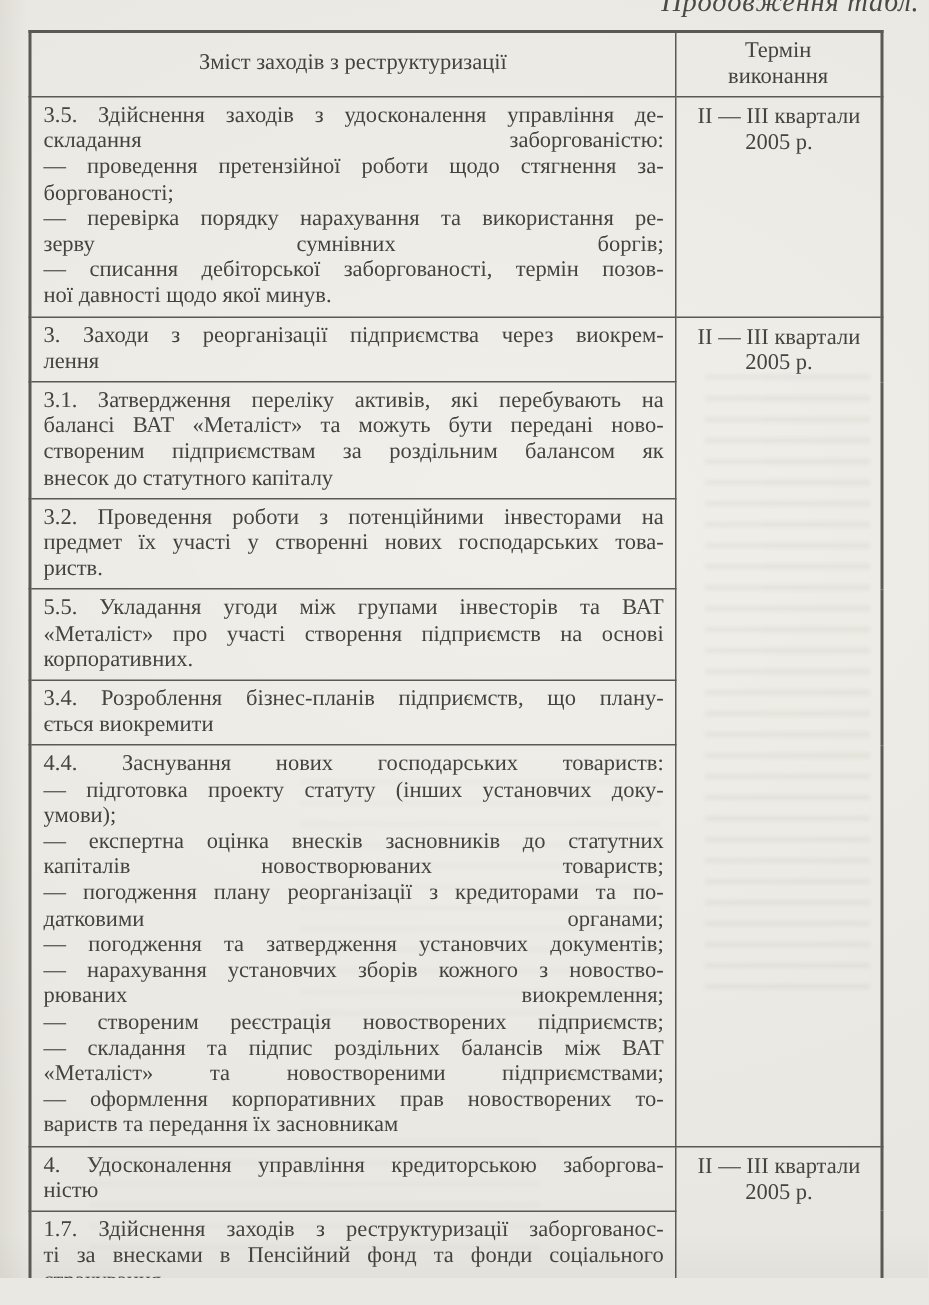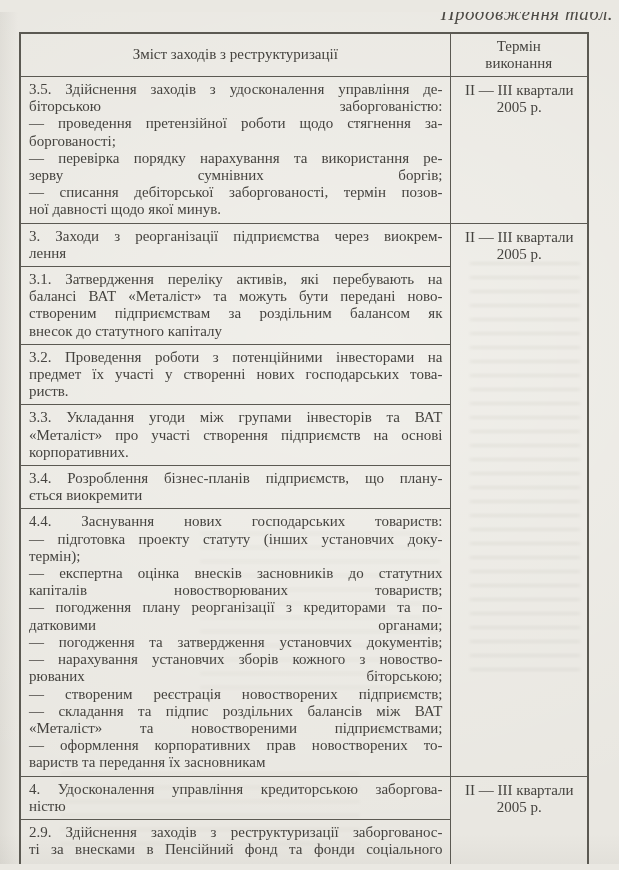--- a/index.html
+++ b/index.html
@@ -9,21 +9,20 @@
     font-family:"Liberation Serif","DejaVu Serif",serif;
     color:#45433f;
   }
   .page{
     position:relative;width:619px;height:852px;overflow:hidden;
     background:
       radial-gradient(ellipse 900px 700px at 55% 40%, rgba(255,255,252,0.35), rgba(0,0,0,0) 70%),
       linear-gradient(90deg, rgba(120,115,105,0.10) 0, rgba(0,0,0,0) 18px),
       linear-gradient(0deg, rgba(120,115,105,0.06) 0, rgba(0,0,0,0) 30px),
       #e9e7e1;
-    margin-top: 12px;
   }
   
   .ghost{
     position:absolute;opacity:0.07;filter:blur(1.5px);pointer-events:none;
     background:repeating-linear-gradient(180deg,#6a6558 0 3px,transparent 3px 14px);
   }
   .g1{left:470px;top:250px;width:110px;height:420px;}
   .g2{left:200px;top:520px;width:240px;height:160px;opacity:0.04;}
   .g3{left:60px;top:760px;width:300px;height:80px;opacity:0.04;}
 
@@ -80,21 +79,21 @@
         <th class="center">
             <div class="ln">Термін</div>
             <div class="ln">виконання</div>
           </th>
       </tr>
     </thead>
     <tbody>
       <tr>
         <td>
             <div class="ln">3.5. Здійснення заходів з удосконалення управління де-</div>
-            <div class="ln">біторською заборгованістю:</div>
+            <div class="ln">складання заборгованістю:</div>
             <div class="ln">— проведення претензійної роботи щодо стягнення за-</div>
             <div class="ln">боргованості;</div>
             <div class="ln">— перевірка порядку нарахування та використання ре-</div>
             <div class="ln">зерву сумнівних боргів;</div>
             <div class="ln">— списання дебіторської заборгованості, термін позов-</div>
             <div class="ln">ної давності щодо якої минув.</div>
           </td>
         <td class="term center">
             <div class="ln">II — III квартали</div>
             <div class="ln">2005 р.</div>
@@ -120,62 +119,62 @@
       </tr>
       <tr>
         <td>
             <div class="ln">3.2. Проведення роботи з потенційними інвесторами на</div>
             <div class="ln">предмет їх участі у створенні нових господарських това-</div>
             <div class="ln">риств.</div>
           </td>
       </tr>
       <tr>
         <td>
-            <div class="ln">3.3. Укладання угоди між групами інвесторів та ВАТ</div>
+            <div class="ln">5.5. Укладання угоди між групами інвесторів та ВАТ</div>
             <div class="ln">«Металіст» про участі створення підприємств на основі</div>
             <div class="ln">корпоративних.</div>
           </td>
       </tr>
       <tr>
         <td>
             <div class="ln">3.4. Розроблення бізнес-планів підприємств, що плану-</div>
             <div class="ln">ється виокремити</div>
           </td>
       </tr>
       <tr>
         <td>
             <div class="ln">4.4. Заснування нових господарських товариств:</div>
             <div class="ln">— підготовка проекту статуту (інших установчих доку-</div>
-            <div class="ln">термін);</div>
+            <div class="ln">умови);</div>
             <div class="ln">— експертна оцінка внесків засновників до статутних</div>
             <div class="ln">капіталів новостворюваних товариств;</div>
             <div class="ln">— погодження плану реорганізації з кредиторами та по-</div>
             <div class="ln">датковими органами;</div>
             <div class="ln">— погодження та затвердження установчих документів;</div>
             <div class="ln">— нарахування установчих зборів кожного з новоство-</div>
-            <div class="ln">рюваних біторською;</div>
+            <div class="ln">рюваних виокремлення;</div>
             <div class="ln">— створеним реєстрація новостворених підприємств;</div>
             <div class="ln">— складання та підпис роздільних балансів між ВАТ</div>
             <div class="ln">«Металіст» та новоствореними підприємствами;</div>
             <div class="ln">— оформлення корпоративних прав новостворених то-</div>
             <div class="ln">вариств та передання їх засновникам</div>
           </td>
       </tr>
       <tr>
         <td>
             <div class="ln">4. Удосконалення управління кредиторською заборгова-</div>
             <div class="ln">ністю</div>
           </td>
         <td class="term center" rowspan="2">
             <div class="ln">II — III квартали</div>
             <div class="ln">2005 р.</div>
           </td>
       </tr>
       <tr>
         <td>
-            <div class="ln">2.9. Здійснення заходів з реструктуризації заборгованос-</div>
+            <div class="ln">1.7. Здійснення заходів з реструктуризації заборгованос-</div>
             <div class="ln">ті за внесками в Пенсійний фонд та фонди соціального</div>
             <div class="ln">страхування</div>
           </td>
       </tr>
     </tbody>
   </table>
 </div>
 
 </body></html>

